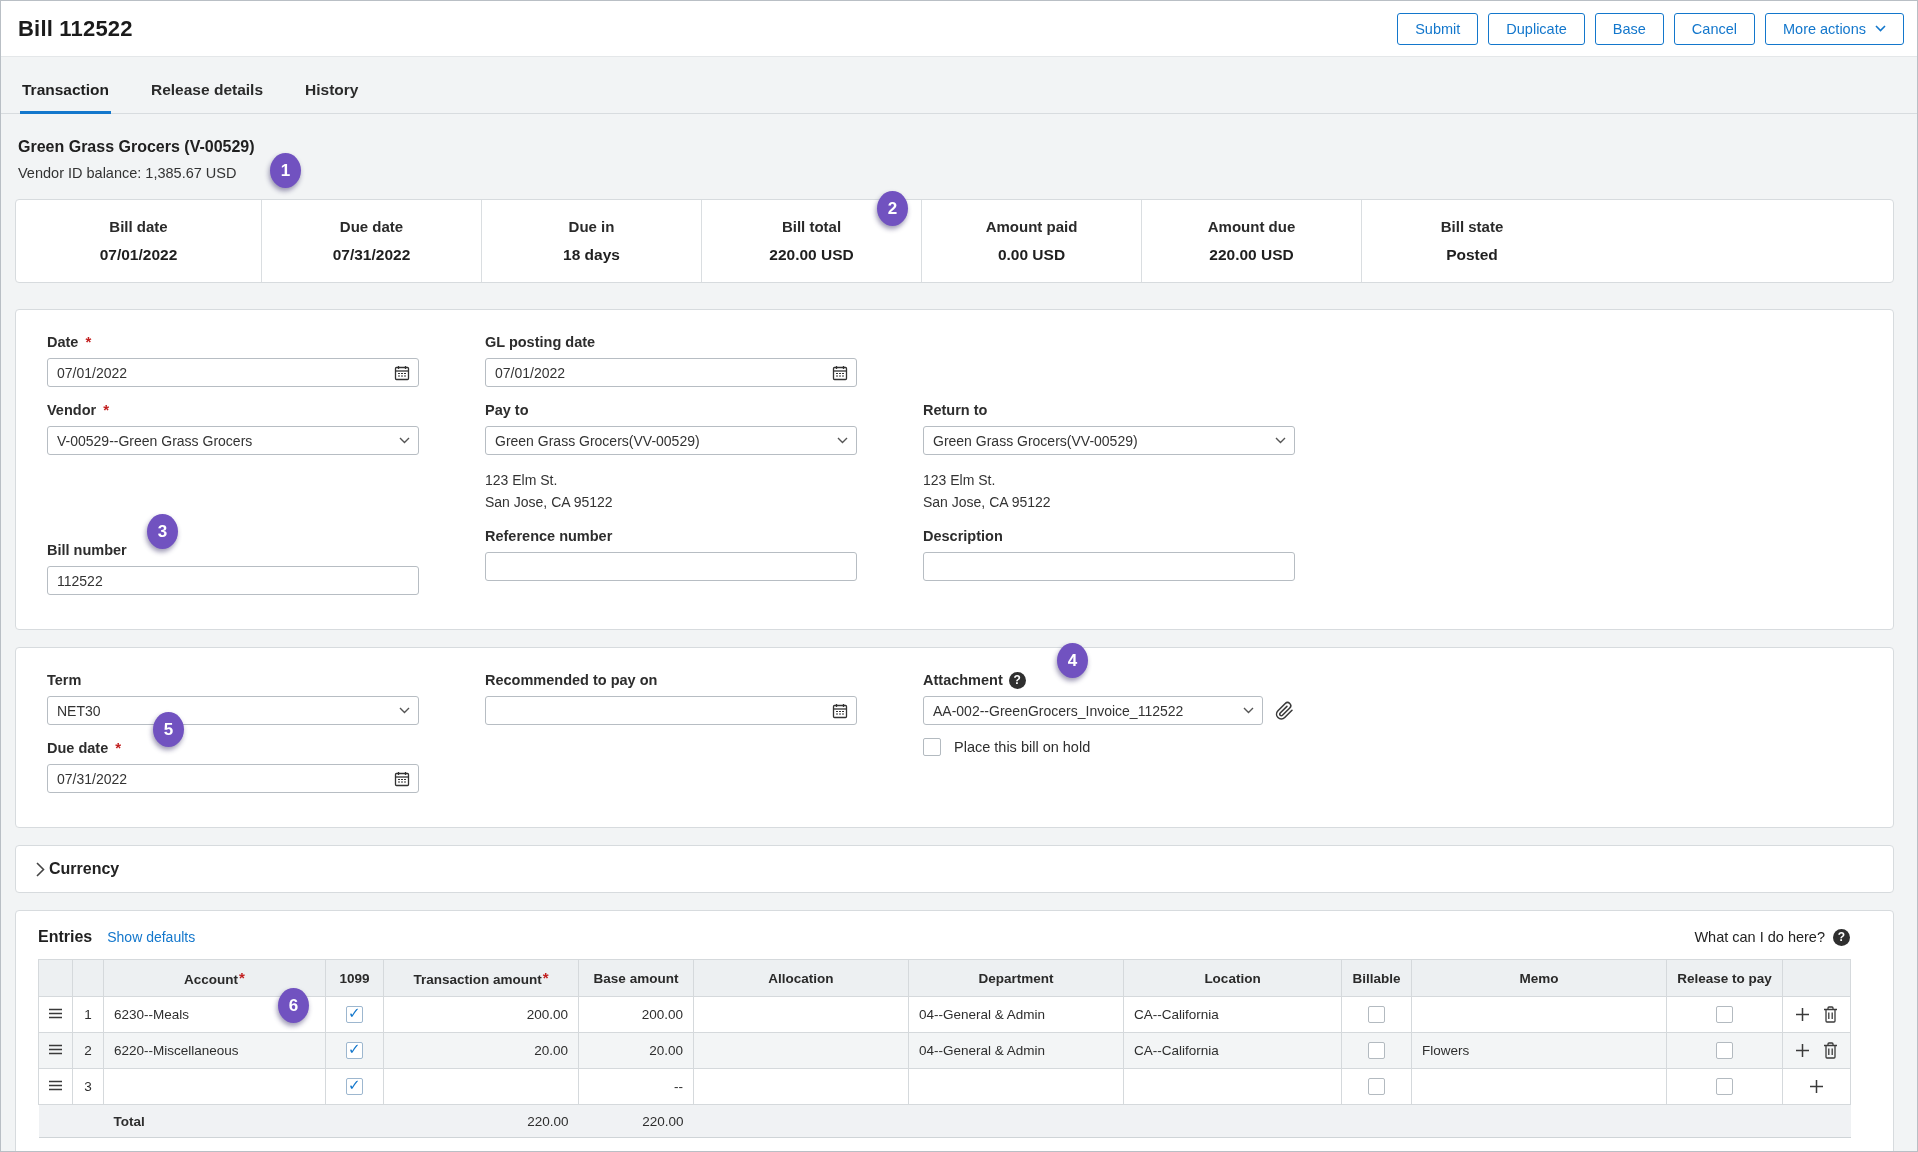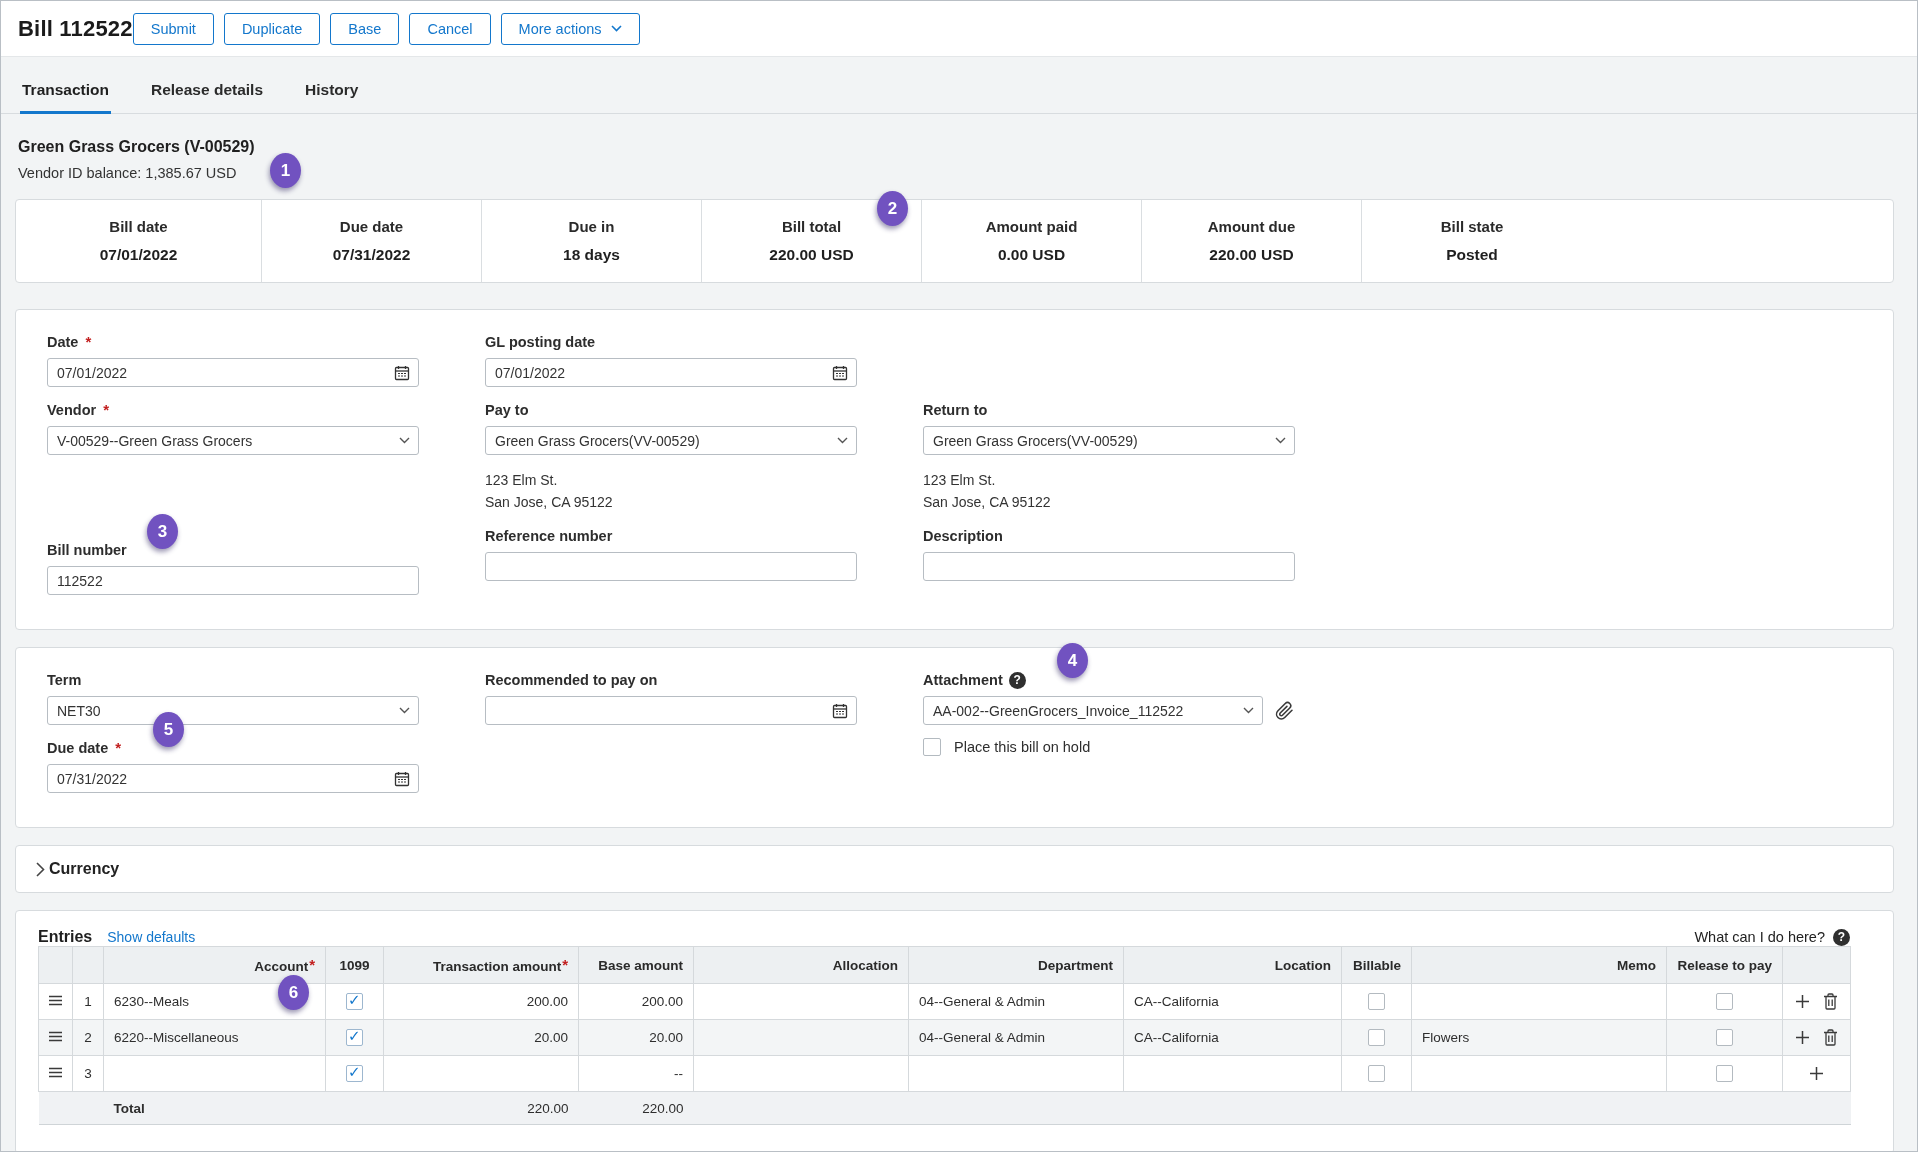--- a/index.html
+++ b/index.html
@@ -7,21 +7,21 @@
   body {
     font-family:"Liberation Sans", sans-serif;
     background:#f2f4f5;
     border:1px solid #b9bfc5;
     overflow:hidden;
     color:#2e2e2e;
   }
   
   .titlebar{
     background:#fff; height:56px; display:flex; align-items:center;
-    padding:0 13px 0 17px;
+    justify-content:space-between; padding:0 13px 0 17px;
     border-bottom:1px solid #e4e7e9;
   }
   .titlebar h1{ font-size:22px; font-weight:700; color:#1b1b1b; letter-spacing:.2px; }
   .toolbar{ display:flex; gap:10px; }
   .btn{
     height:32px; padding:0 17px; background:#fff; border:1.5px solid #1377cc;
     border-radius:3px; color:#1377cc; font-size:14.5px; font-family:inherit;
     cursor:pointer; display:flex; align-items:center; gap:9px; white-space:nowrap;
   }
   
@@ -88,26 +88,26 @@
   }
   
   .cb{ display:inline-block; width:17px; height:17px; border:1px solid #b3bac0; border-radius:2px; background:#fff; position:relative; cursor:pointer; vertical-align:middle; }
   .cb.checked{ border-color:#9db7cf; }
   .cb.checked::after{ content:"\2713"; position:absolute; left:1px; top:-3px; font-size:15px; color:#1377cc; font-weight:700; font-family:"DejaVu Sans",sans-serif; }
   .cb.large{ width:18px; height:18px; }
   
   .currency-card{ padding:14px 20px; display:flex; gap:4px; align-items:center; font-size:16px; font-weight:700; color:#222; cursor:pointer; }
   
   .entries-card{ padding:17px 22px 28px; }
-  .entries-head{ display:flex; align-items:center; width:1812px; margin-bottom:0; }
+  .entries-head{ display:flex; align-items:center; width:1812px; margin-bottom:13px; }
   .entries-title{ font-size:16px; font-weight:700; color:#1f1f1f; }
   .show-defaults{ font-size:14px; color:#1377cc; margin-left:15px; cursor:pointer; }
   .help{ margin-left:auto; display:flex; gap:8px; align-items:center; font-size:14.5px; color:#222; }
   table{ border-collapse:collapse; table-layout:fixed; width:1812px; font-size:13.5px; color:#2e2e2e; }
-  th{ background:#edf0f2; border:1px solid #d5d9dc; height:37px; font-weight:600; text-align:right; padding:0 10px; font-size:13.5px; color:#2a2a2a; }
+  th{ background:#edf0f2; border:1px solid #d5d9dc; height:37px; font-weight:600; text-align:center; padding:0 10px; font-size:13.5px; color:#2a2a2a; }
   td{ border:1px solid #d5d9dc; height:36px; padding:0 10px; background:#fff; }
   tr.alt td{ background:#f3f5f6; }
   th.h-center, td.c-center{ text-align:center; padding:0; }
   th.h-amt, td.c-amt{ text-align:right; }
   td.c-account{ position:relative; }
   td.c-actions{ padding:0; }
   .actions-wrap{ display:flex; align-items:center; justify-content:center; gap:13px; }
   .icon-btn{ display:inline-flex; cursor:pointer; }
   tfoot td{ background:#f0f2f4; border-left:none; border-right:none; border-top:1px solid #cfd4d7; border-bottom:1px solid #cfd4d7; height:33px; }
   tfoot .t-label{ font-weight:700; }

